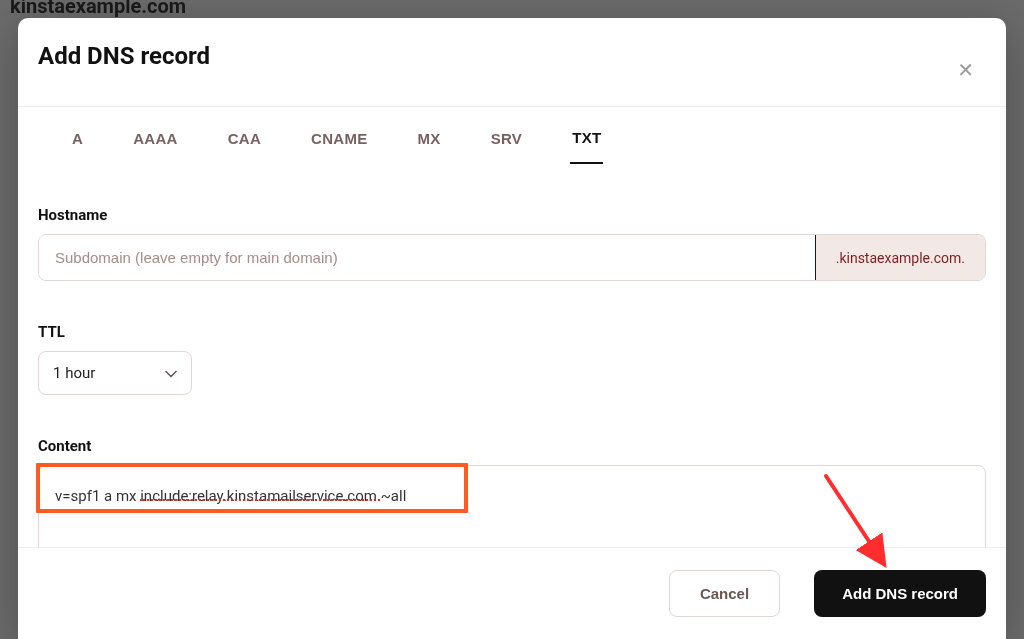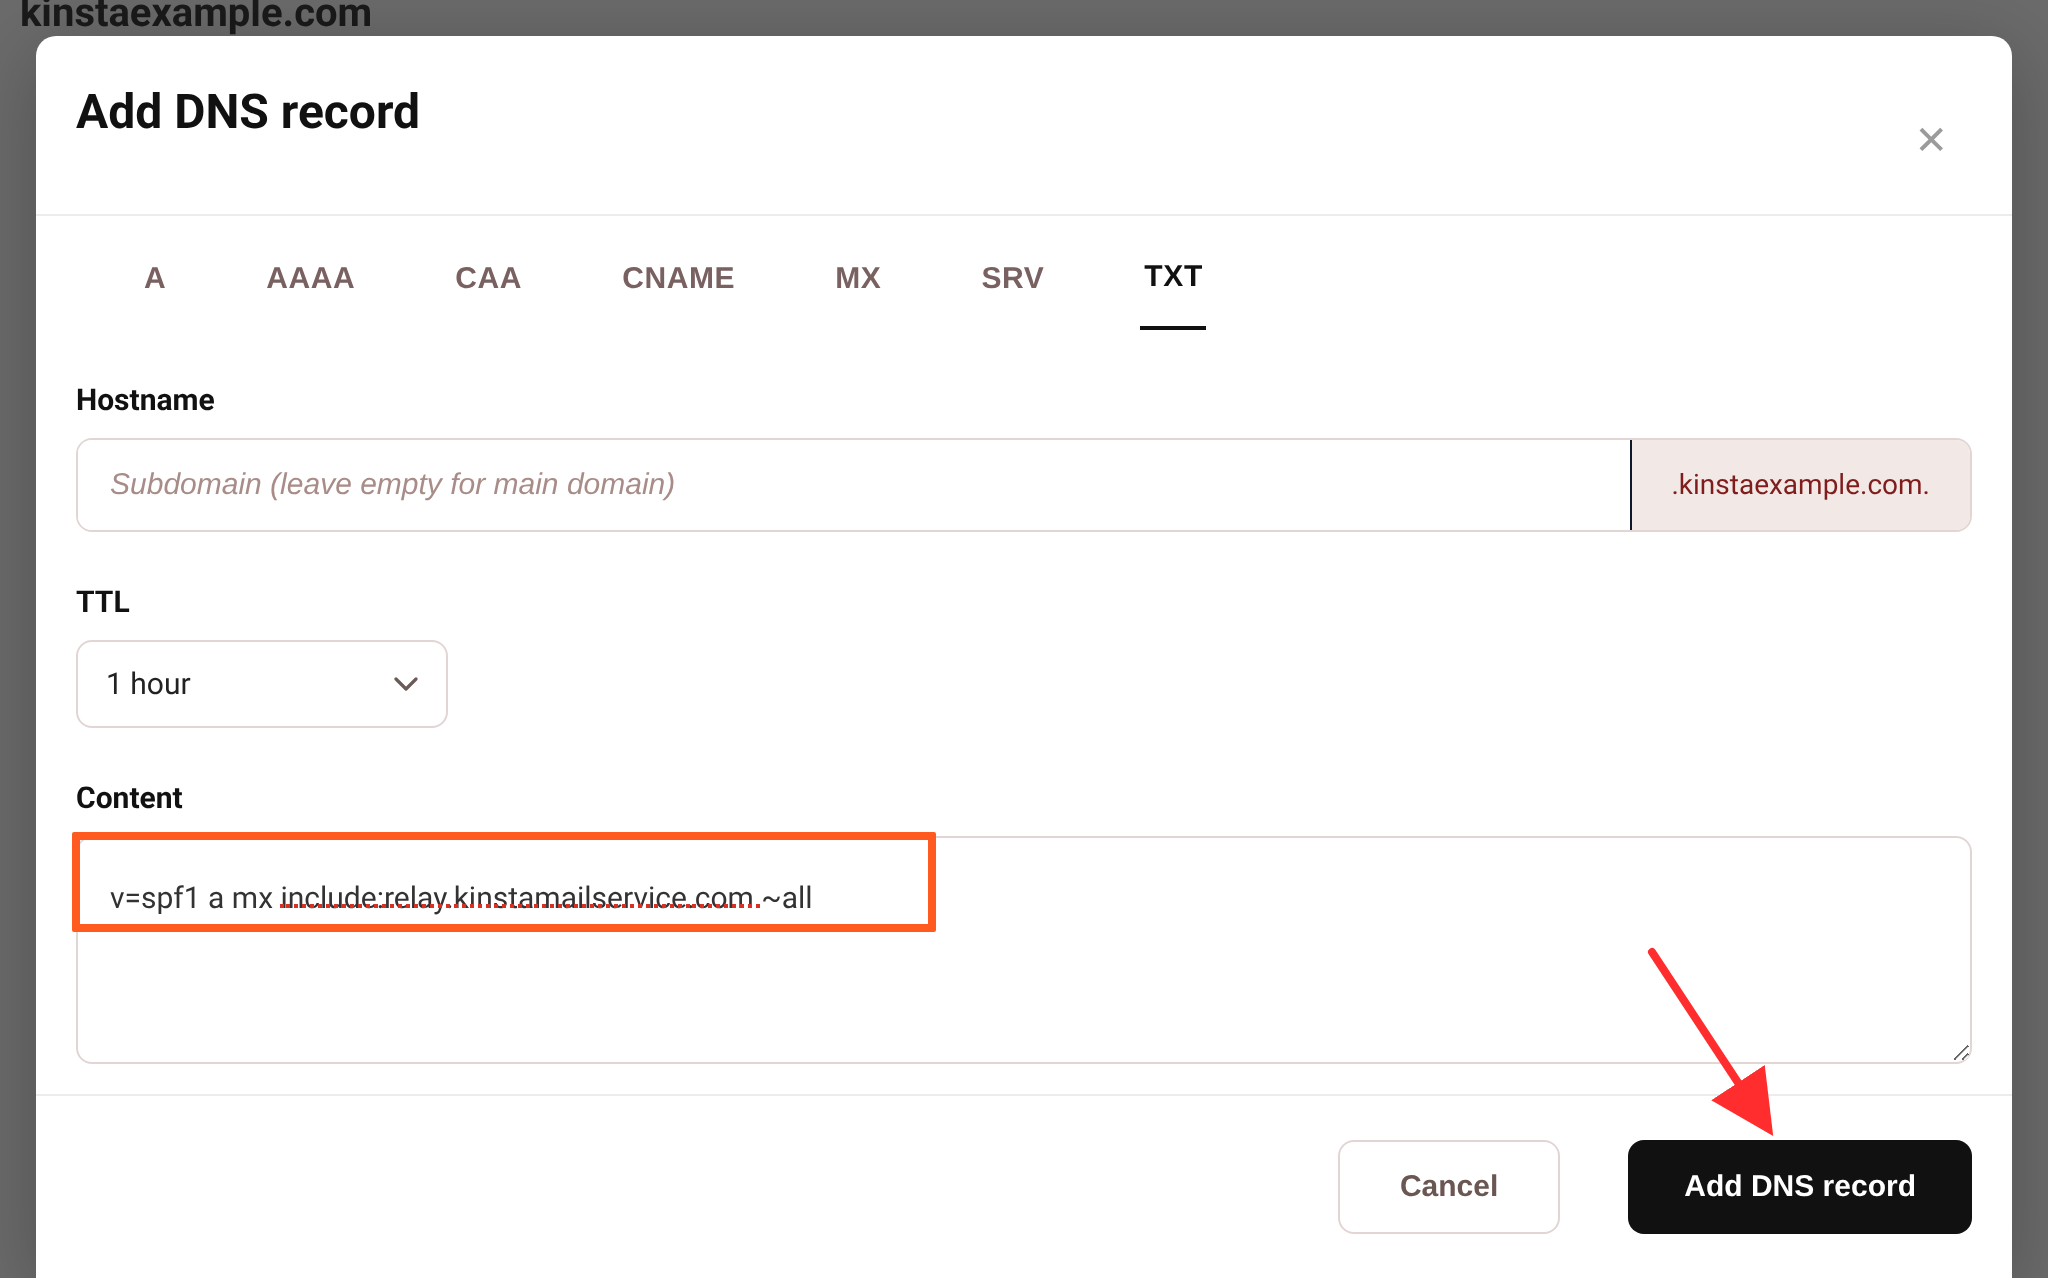--- a/index.html
+++ b/index.html
@@ -77,21 +77,21 @@
       background: none;
       border: none;
       cursor: pointer;
       letter-spacing: 0.3px;
     }
     .tab.active {
       color: #111;
       border-bottom: 2px solid #111;
     }
     .section {
-      margin-top: 26px;
+      margin-top: 42px;
     }
     .label {
       font-size: 15px;
       font-weight: 700;
       color: #111;
       margin-bottom: 10px;
       display: block;
     }
     .input-row {
       display: flex;
@@ -100,40 +100,39 @@
       overflow: hidden;
     }
     .hostname-input {
       flex: 1;
       border: none;
       padding: 14px 16px;
       font-size: 15px;
       outline: none;
       color: #6d28d9;
       background: #fff;
-      font-style: italic;
     }
     .hostname-input::placeholder {
       color: #a88c88;
     }
     .suffix {
       background: #f2e9e7;
       color: #7f1d1d;
       font-size: 14px;
       padding: 14px 20px;
       display: flex;
       align-items: center;
       border-left: 1px solid #0f172a;
       white-space: nowrap;
     }
     .ttl-select {
       display: inline-flex;
       align-items: center;
       justify-content: space-between;
-      width: 186px;
+      width: 154px;
       border: 1px solid #e2d6d4;
       border-radius: 8px;
       padding: 12px 14px;
       font-size: 15px;
       color: #222;
       background: #fff;
       cursor: pointer;
     }
     .ttl-select .chev {
       color: #6a5a58;

